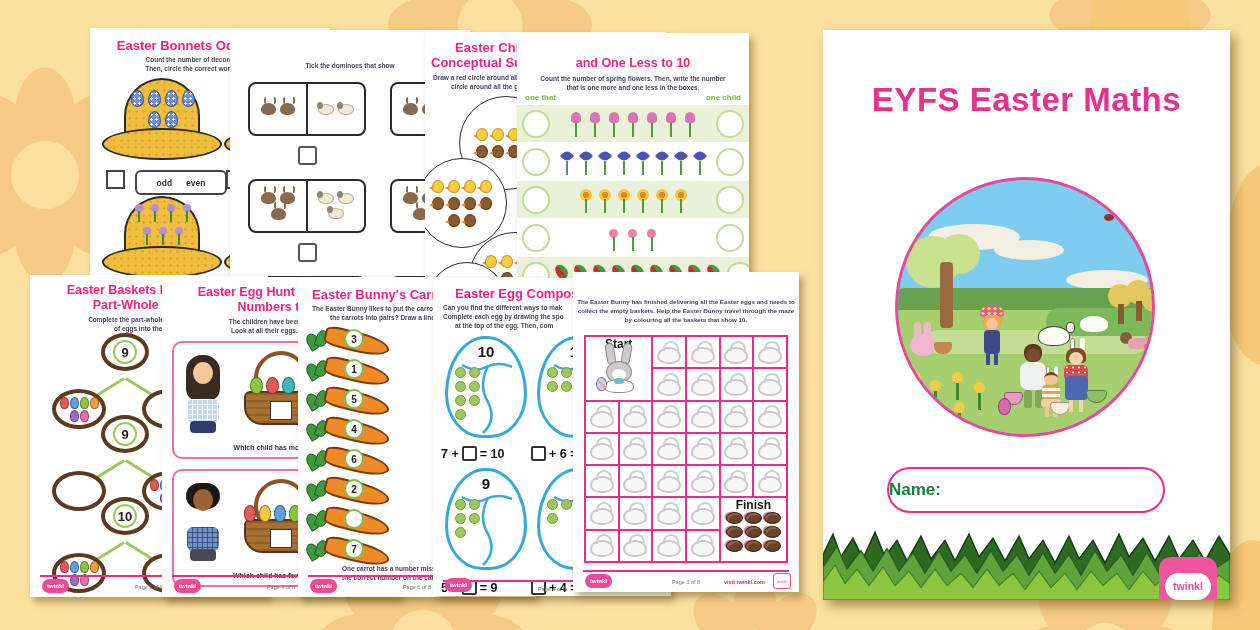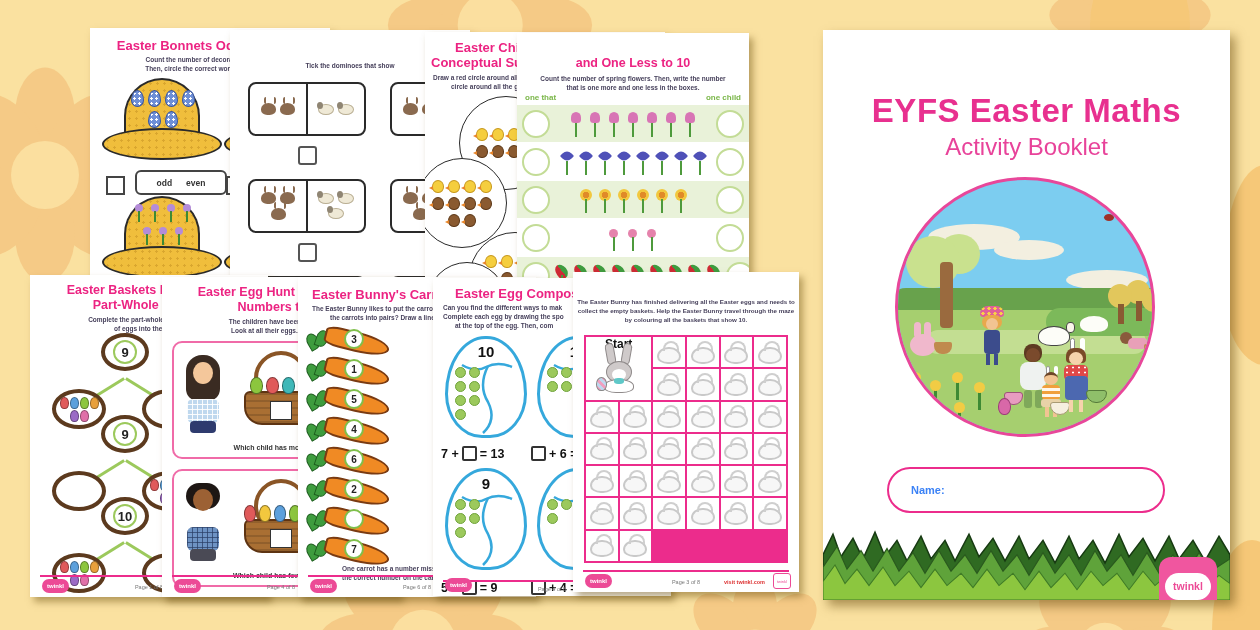--- a/index.html
+++ b/index.html
@@ -24,21 +24,21 @@
 
   
   .bonnet{position:absolute;width:120px;height:86px;}
   .bcrown{position:absolute;left:22px;top:0;width:76px;height:56px;background:#F0BE3C;border:2.5px solid #2A2A2A;border-bottom:none;border-radius:38px 38px 0 0;background-image:radial-gradient(#D9A62E 1px,transparent 1.3px);background-size:7px 7px;}
   .bbrim{position:absolute;left:0;top:50px;width:120px;height:32px;background:#F0BE3C;border:2.5px solid #2A2A2A;border-radius:50%;background-image:radial-gradient(#D9A62E 1px,transparent 1.3px);background-size:7px 7px;}
   .bdecos{position:absolute;left:26px;top:12px;width:70px;display:flex;flex-wrap:wrap;gap:4px;justify-content:center;}
   .eggdeco{width:13px;height:17px;background:#6E8FD6;border:1px solid #3A57A0;border-radius:50% 50% 50% 50%/60% 60% 40% 40%;background-image:radial-gradient(#fff 1px,transparent 1.4px);background-size:5px 5px;}
   .fdec{width:12px;height:19px;position:relative;}
   .fdec::before{content:"";position:absolute;left:2px;top:0;width:8px;height:8px;background:#B48CD8;border-radius:50%;}
   .fdec::after{content:"";position:absolute;left:5px;top:7px;width:2px;height:11px;background:#3E8A34;}
-  .ansrow{position:absolute;display:flex;align-items:flex-end;gap:10px;}
+  .ansrow{position:absolute;display:flex;align-items:flex-start;gap:10px;}
   .chkbox{width:19px;height:19px;border:2px solid #444;background:#fff;}
   .oepill{width:92px;height:25px;border:2px solid #444;border-radius:6px;display:flex;align-items:center;justify-content:center;gap:14px;font-size:8.5px;font-weight:bold;color:#333;}
   .notetxt{position:absolute;font-size:6.5px;font-weight:bold;color:#453F5A;line-height:8.5px;}
 
   
   .domcol{position:absolute;display:flex;flex-direction:column;align-items:center;}
   .domwrap{display:flex;flex-direction:column;align-items:center;margin-bottom:14px;}
   .dom{width:118px;height:54px;border:2px solid #2A2A2A;border-radius:8px;display:flex;background:#fff;}
   .domhalf{flex:1;display:flex;flex-wrap:wrap;align-content:center;justify-content:center;gap:4px;padding:4px;}
   .domhalf.dl{border-right:2px solid #2A2A2A;}
@@ -130,26 +130,26 @@
   .bunny{position:relative;width:46px;height:42px;}
   .bear{position:absolute;width:9px;height:22px;background:#CFCACA;border:1px solid #8F8A8A;border-radius:5px;}
   .bhead{position:absolute;left:10px;top:10px;width:26px;height:22px;background:#CFCACA;border:1px solid #8F8A8A;border-radius:50%;}
   .bmuz{position:absolute;left:16px;top:18px;width:14px;height:11px;background:#fff;border-radius:50%;}
   .bbody{position:absolute;left:8px;top:28px;width:30px;height:14px;background:#fff;border:1px solid #8F8A8A;border-radius:50% 50% 40% 40%;}
   .bbow{position:absolute;left:18px;top:27px;width:10px;height:6px;background:#5FC8C8;border-radius:40% 40% 40% 40%;}
   .beggy{position:absolute;left:0;top:26px;width:11px;height:14px;border-radius:50% 50% 45% 45%;background:repeating-linear-gradient(45deg,#F0A0C0 0 3px,#BFD8EE 3px 6px);border:1px solid #888;}
 
   
   #cover{position:absolute;left:823px;top:30px;width:407px;height:570px;background:#fff;box-shadow:5px 6px 10px rgba(110,80,20,.55);overflow:hidden;}
-  .ctitle{position:absolute;left:0;right:0;top:62px;text-align:center;font-size:33px;font-weight:bold;color:#E8308F;letter-spacing:.5px;}
+  .ctitle{position:absolute;left:0;right:0;top:51px;text-align:center;font-size:33px;font-weight:bold;color:#E8308F;letter-spacing:.5px;}
   .csub{position:absolute;left:0;right:0;top:103px;text-align:center;font-size:24px;color:#E8439A;}
   #scene{position:absolute;left:72px;top:147px;width:260px;height:260px;border:3px solid #E8479A;border-radius:50%;background:#7CCDF0;overflow:hidden;}
   .sc{position:absolute;}
   #namebox{position:absolute;left:64px;top:437px;width:278px;height:46px;border:2.5px solid #EC2C8C;border-radius:23px;background:#fff;display:flex;align-items:center;}
-  #namebox span{margin-left:22px;font-size:11px;color:#3b82f6;font-weight:bold;}
+  #namebox span{font-size:17px;color:#15803d;font-weight:bold;}
   #grass{position:absolute;left:0;bottom:0;width:407px;height:72px;}
   #coverlogo{position:absolute;left:336px;top:527px;width:58px;height:58px;background:#F0569F;border-radius:12px;display:flex;align-items:center;justify-content:center;}
   #coverlogo .cloud{width:46px;height:27px;background:#fff;border-radius:14px;display:flex;align-items:center;justify-content:center;color:#EC4A96;font-size:10.5px;font-weight:bold;}
 </style>
 </head>
 <body>
 
 <div id="stage">
 
   <div id="bgpattern">
@@ -723,21 +723,21 @@
           <div class="enum">7</div>
           <div class="edots">
             <div class="edot"></div>
             <div class="edot"></div>
             <div class="edot"></div>
           </div>
         </div>
         <div class="eq" style="left: 8px; top: 168px;">
           <span>7 +</span>
           <div class="eqbox"></div>
-          <span>= 13</span>
+          <span>= 10</span>
         </div>
         <div class="eq" style="left: 98px; top: 168px;">
           <div class="eqbox"></div>
           <span>+ 6 = 10</span>
         </div>
         <div class="eq" style="left: 8px; top: 302px;">
           <span>5 +</span>
           <div class="eqbox"></div>
           <span>= 9</span>
         </div>
@@ -761,20 +761,34 @@
         <div class="bunny">
           <div class="bear" style="left:10px;top:-8px;transform:rotate(-10deg)"></div>
           <div class="bear" style="left:26px;top:-8px;transform:rotate(10deg)"></div>
           <div class="bhead"></div>
           <div class="bmuz"></div>
           <div class="bbody"></div>
           <div class="bbow"></div>
           <div class="beggy"></div>
         </div>
       </div>
+      <div class="mcell mfinish">
+        <div class="mlabel">Finish</div>
+        <div class="bbgrid" id="finishBaskets">
+            <div class="bbk"></div>
+            <div class="bbk"></div>
+            <div class="bbk"></div>
+            <div class="bbk"></div>
+            <div class="bbk"></div>
+            <div class="bbk"></div>
+            <div class="bbk"></div>
+            <div class="bbk"></div>
+            <div class="bbk"></div>
+          </div>
+      </div>
     <div class="mcell">
           <div class="gbk"></div>
         </div>
         <div class="mcell">
           <div class="gbk"></div>
         </div>
         <div class="mcell">
           <div class="gbk"></div>
         </div>
         <div class="mcell">
@@ -873,21 +887,20 @@
       </div>
     <div class="fline"></div>
     <div class="wlogo">twinkl</div>
     <div class="pgnum">Page 3 of 8</div>
     <div class="visit">visit twinkl.com</div>
     <div class="minilogo">twinkl</div>
   </section>
 
   <section id="cover" style="z-index:10">
     <div class="ctitle">EYFS Easter Maths</div>
-    <div class="csub">Activity Booklet</div>
 
     <div id="scene">
       <div class="sc" style="left:30px;top:44px;width:92px;height:26px;background:#F3EFE0;border-radius:50%"></div>
       <div class="sc" style="left:96px;top:60px;width:70px;height:20px;background:#F3EFE0;border-radius:50%"></div>
       <div class="sc" style="left:168px;top:90px;width:82px;height:20px;background:#F3EFE0;border-radius:50%"></div>
       <div class="sc" style="left:206px;top:34px;width:10px;height:7px;background:#A03028;border-radius:50% 50% 50% 50%;box-shadow:18px -4px 0 #A03028"></div>
       <div class="sc" style="left:-10px;top:108px;width:280px;height:36px;background:#68A24C;border-radius:24px"></div>
       <div class="sc" style="left:-10px;top:130px;width:280px;height:140px;background:#A6CF6F"></div>
       <div class="sc" style="left:28px;top:150px;width:220px;height:24px;background:#C3DE92;border-radius:14px"></div>
       <div class="sc" style="left:148px;top:128px;width:120px;height:28px;background:#7CB95A;border-radius:16px"></div>

